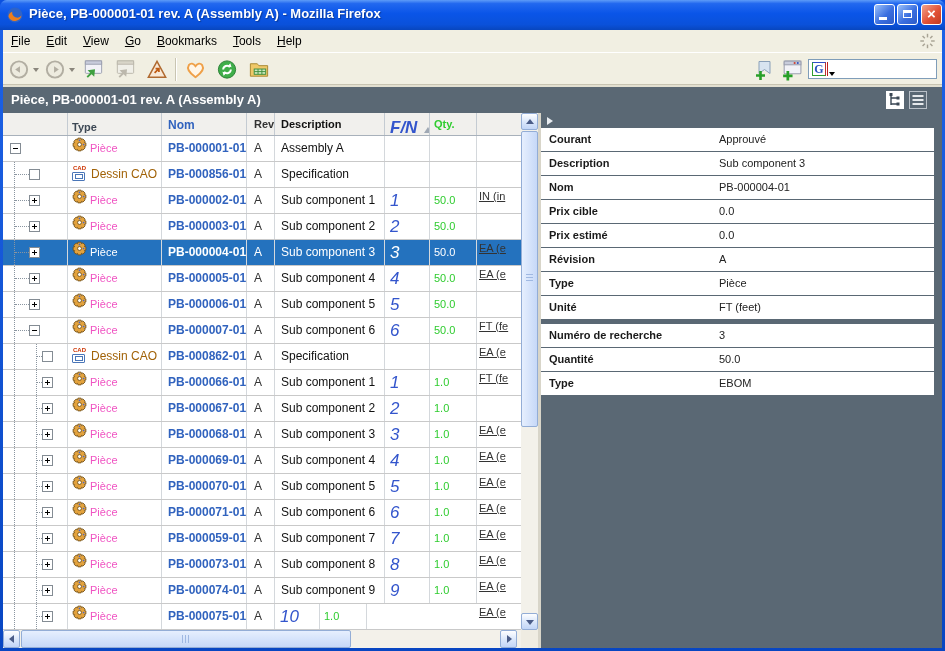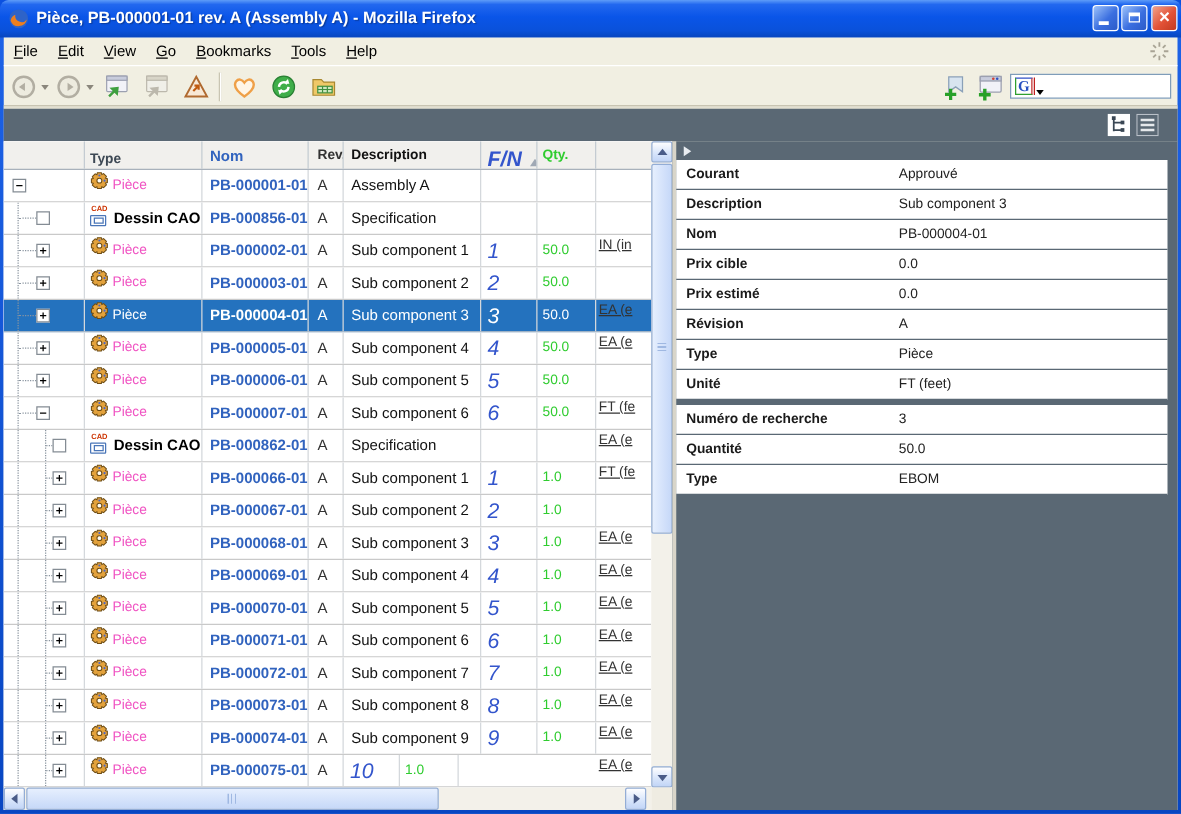--- a/index.html
+++ b/index.html
@@ -62,21 +62,21 @@
   .sort-arrow{display:inline-block;width:0;height:0;margin-left:7px;border-left:4px solid transparent;
       border-right:4px solid transparent;border-bottom:6px solid #9FA8B4;}
 
   .row{display:flex;height:26px;border-bottom:1px solid #C9C9C9;box-sizing:border-box;background:#FFF;}
   .row.sel{background:#2472BE;}
   .cell{box-sizing:border-box;border-right:1px solid #D4D8DC;height:25px;line-height:25px;
       white-space:nowrap;overflow:hidden;position:relative;}
   .c0{width:65px}.c1{width:94px}.c2{width:85px}.c3{width:28px}.c4{width:110px}.c5{width:45px}.c6{width:47px}.c7{width:44px;border-right:0;}
   .c1{display:flex;align-items:center;padding-left:4px;}
   .c1 .tlabel{margin-left:3px;font-size:11px;color:#F053C2;}
-  .c1 .tlabel.cadl{font-size:12px;font-weight:bold;color:#000000;}
+  .c1 .tlabel.cadl{font-size:12px;font-weight:normal;color:#a16207;}
   .c2{font-weight:bold;font-size:12px;color:#3163BE;padding-left:6px;cursor:pointer;}
   .c3{color:#333;padding-left:7px;}
   .c4{color:#111;padding-left:6px;}
   .c5{font-style:italic;font-size:17px;color:#3355CC;padding-left:5px;}
   .c6{font-size:11px;color:#2FCC2F;padding-left:4px;}
   .c7{font-size:11px;color:#333;text-decoration:underline;padding-left:2px;cursor:pointer;margin-top:48px;}
   .row.sel .c2,.row.sel .c3,.row.sel .c4,.row.sel .c5,.row.sel .c6,.row.sel .c7,.row.sel .tlabel{color:#FFF;}
 
   .guide{position:absolute;top:0;bottom:0;border-left:1px dotted #8A95A0;}
   .stub{position:absolute;top:12px;border-top:1px dotted #8A95A0;}
@@ -220,20 +220,21 @@
         <span class="g-logo">G</span>
         <span class="g-cursor"></span>
         <span class="g-caret"></span>
         <input class="search-input" value="" style="">
       </span>
     </div>
 
     <div class="hdr-gap"></div>
 
     <div class="page-header">
+      <span class="page-title">Pièce, PB-000001-01 rev. A (Assembly A)</span>
       <svg class="ph-icon ph-tree" viewBox="0 0 18 18">
         <rect x="0" y="0" width="18" height="18" fill="#FFF"></rect>
         <path d="M5 4v10M5 7h6M5 13h6" stroke="#3A4754" stroke-width="1.4" fill="none"></path>
         <rect x="3.5" y="2" width="3" height="3" fill="#3A4754"></rect>
         <rect x="10.5" y="5.5" width="3" height="3" fill="#3A4754"></rect>
         <rect x="10.5" y="11.5" width="3" height="3" fill="#3A4754"></rect>
         </svg>
       <svg class="ph-icon ph-list" viewBox="0 0 18 18">
         <rect x="0.5" y="0.5" width="17" height="17" fill="none" stroke="#B9C0C8"></rect>
         <path d="M3.5 5h11M3.5 9h11M3.5 13h11" stroke="#E6E9EC" stroke-width="2"></path>
@@ -597,21 +598,21 @@
                 </div>
                 <div class="cell c1">
                   <span><svg class="piece-icon" viewBox="0 0 16 16">
                       <path d="M6.3 1.2h3.4l.4 1.6 1.5-.8 2.4 2.4-.8 1.5 1.6.4v3.4l-1.6.4.8 1.5-2.4 2.4-1.5-.8-.4 1.6H6.3l-.4-1.6-1.5.8L2 11.8l.8-1.5-1.6-.4V6.5l1.6-.4L2 4.6l2.4-2.4 1.5.8z" fill="#E3A23C" stroke="#6E4D15" stroke-width="0.9"></path>
                       <circle cx="8" cy="8" r="2.1" fill="#FFFDF5" stroke="#6E4D15" stroke-width="0.9"></circle>
                       <circle cx="8" cy="3.6" r="0.9" fill="#4A66C8"></circle>
                       <circle cx="12.4" cy="8" r="0.9" fill="#4A66C8"></circle>
                     </svg></span>
                   <span class="tlabel">Pièce</span>
                 </div>
-                <div class="cell c2">PB-000072-01</div>
+                <div class="cell c2">PB-000059-01</div>
                 <div class="cell c3">A</div>
                 <div class="cell c4">Sub component 7</div>
                 <div class="cell c5">7</div>
                 <div class="cell c6">1.0</div>
                 <div class="cell c7">EA (e</div>
               </div>
               <div class="row">
                 <div class="cell c0">
                   <span class="guide" style="left: 11px;"></span>
                   <span class="guide" style="left: 33px;"></span>

